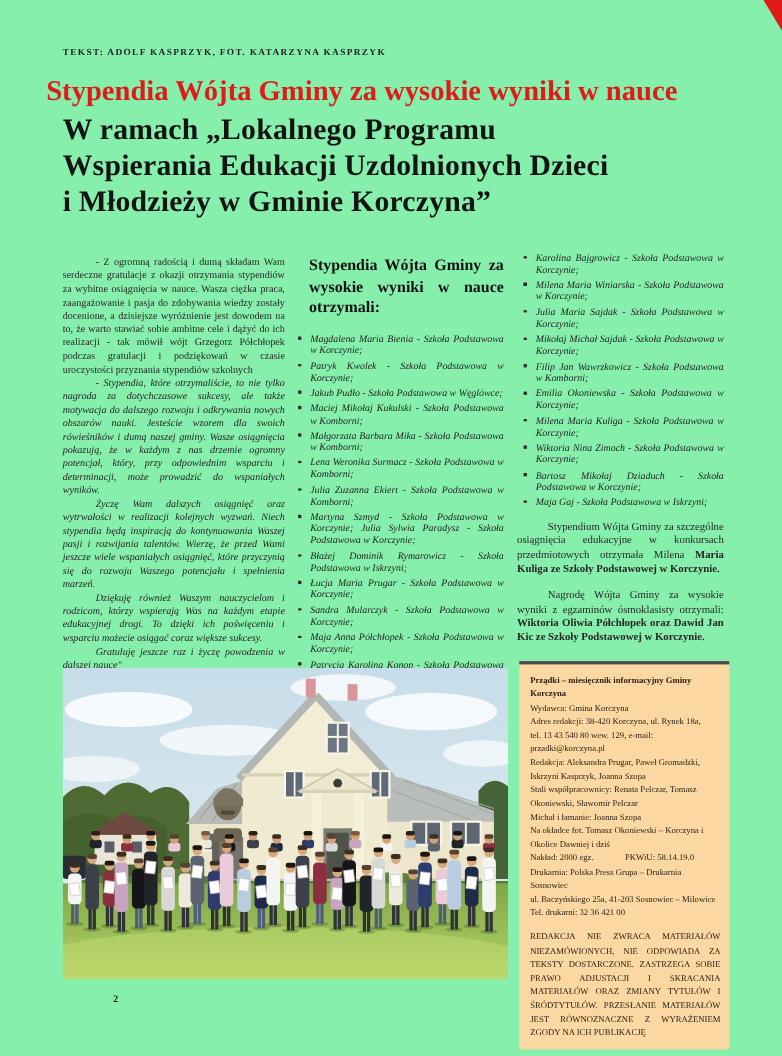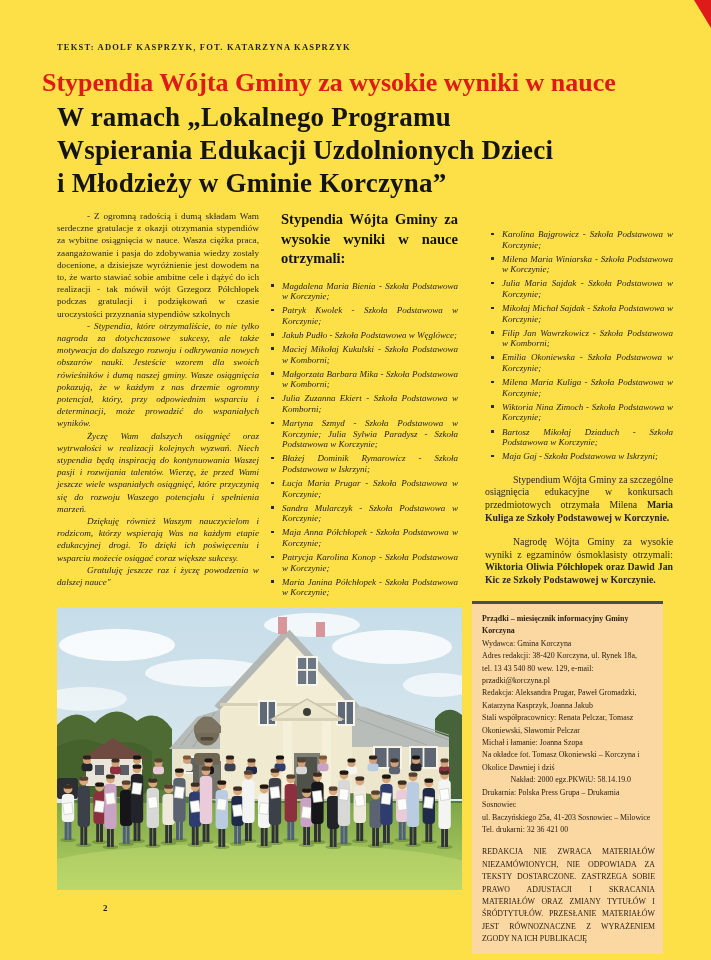--- a/index.html
+++ b/index.html
@@ -1,46 +1,46 @@
 <!DOCTYPE html>
 <html lang="pl" style="--accent-red: #df1b1a; --imprint-bg: #fbd8a2; --imprint-rule: #4a4d4f;"><head>
 <meta charset="utf-8">
 <style>
   html,body{margin:0;padding:0;background:#fff;}
-  .page{position:relative;width:711px;height:960px;background:#fde047;overflow:hidden;
+  .page{position:relative;width:711px;height:960px;background:#86efac;overflow:hidden;
         font-family:"Liberation Serif", serif;color:#262626;}
   .corner{position:absolute;top:0;right:0;width:0;height:0;
           border-left:17px solid transparent;border-top:28px solid var(--accent-red,#e01a1a);}
   .byline{position:absolute;left:57px;top:42px;font-size:8.5px;font-weight:700;
           letter-spacing:1.2px;color:#1f1f1f;}
   .kicker{position:absolute;left:42px;top:68px;font-size:26px;font-weight:700;
           color:var(--accent-red,#e01a1a);}
   .headline{position:absolute;left:57px;top:101px;width:610px;font-size:27px;line-height:33px;
             font-weight:700;color:#141414;letter-spacing:0.2px;}
-  .col{position:absolute;top:210px;}
+  .col{position:absolute;top:232px;}
   .col1{left:57px;width:202px;font-size:9.2px;line-height:12.2px;text-align:justify;}
   .col1 p{margin:0;text-indent:30px;}
   .quote{font-style:italic;}
   .col2{left:265px;width:193px;}
-  .col3{left:470px;width:188px;top:229px;margin-left:15px;}
+  .col3{left:470px;width:188px;top:229px;}
   .rec-head{margin:0 0 12px 16px;font-size:14.5px;line-height:19.5px;font-weight:700;
             color:#111;text-align:justify;}
   .li{position:relative;padding-left:17px;margin-bottom:3.5px;font-size:9px;line-height:10.6px;
       font-style:italic;text-align:justify;color:#1f1f1f;}
   .marker{position:absolute;left:6px;top:3.5px;width:2.6px;height:2.6px;background:#2a2a2a;}
   .p3{margin:12px 0 0 0;font-size:9.8px;line-height:12.6px;text-align:justify;text-indent:28px;}
   .p3 b{font-weight:700;}
   .photo{position:absolute;left:57px;top:607px;width:405px;height:283px;overflow:hidden;}
   .photo svg{display:block;}
   .imprint{position:absolute;left:472px;top:601px;width:191px;min-height:284px;box-sizing:border-box;
            background:var(--imprint-bg,#fbd8a2);border-top:3px solid var(--imprint-rule,#4a4d4f);
            padding:9px 8px 8px 10px;color:#2b2115;}
   .ib-line{font-size:7.9px;line-height:12.4px;}
   .ib-title{font-weight:700;}
-  .ib-row{display:flex;justify-content:flex-end;padding-right:24px;}
+  .ib-row{display:flex;justify-content:space-between;padding-right:24px;}
   .ib-notice{margin:10px 0 0 0;font-size:7.9px;line-height:12.4px;text-align:justify;}
   .pagenum{position:absolute;left:103px;top:903px;font-size:9px;font-weight:700;color:#1a1a1a;}
 </style>
 </head>
 <body>
 
 <div class="page">
 
   <div class="corner"></div>
 
@@ -82,20 +82,24 @@
         <span class="marker"></span>
         <span class="li-text">Jakub Pudło - Szkoła Podstawowa w Węglówce;</span>
       </div>
         <div class="li">
         <span class="marker"></span>
         <span class="li-text">Maciej Mikołaj Kukulski - Szkoła Podstawowa w Komborni;</span>
       </div>
         <div class="li">
         <span class="marker"></span>
         <span class="li-text">Małgorzata Barbara Mika - Szkoła Podstawowa w Komborni;</span>
+      </div>
+        <div class="li">
+        <span class="marker"></span>
+        <span class="li-text">Lena Weronika Surmacz - Szkoła Podstawowa w Komborni;</span>
       </div>
         <div class="li">
         <span class="marker"></span>
         <span class="li-text">Julia Zuzanna Ekiert - Szkoła Podstawowa w Komborni;</span>
       </div>
         <div class="li">
         <span class="marker"></span>
         <span class="li-text">Martyna Szmyd - Szkoła Podstawowa w Korczynie; Julia Sylwia Paradysz - Szkoła Podstawowa w Korczynie;</span>
       </div>
         <div class="li">
@@ -509,21 +513,21 @@
     </svg>
   </div>
 
   <aside class="imprint">
     <div class="ib-line ib-title">Prządki – miesięcznik informacyjny Gminy Korczyna</div>
     <div>
 
     <div class="ib-line">Wydawca: Gmina Korczyna</div>
         <div class="ib-line">Adres redakcji: 38-420 Korczyna, ul. Rynek 18a,</div>
         <div class="ib-line">tel. 13 43 540 80 wew. 129, e-mail: przadki@korczyna.pl</div>
-        <div class="ib-line">Redakcja: Aleksandra Prugar, Paweł Gromadzki, Katarzyna Kasprzyk, Joanna Jakub</div>
+        <div class="ib-line">Redakcja: Aleksandra Prugar, Paweł Gromadzki, Iskrzyni Kasprzyk, Joanna Szopa</div>
         <div class="ib-line">Stali współpracownicy: Renata Pelczar, Tomasz Okoniewski, Sławomir Pelczar</div>
         <div class="ib-line">Michał i łamanie: Joanna Szopa</div>
         <div class="ib-line">Na okładce fot. Tomasz Okoniewski – Korczyna i Okolice Dawniej i dziś</div>
       </div>
     <div class="ib-row">
       <span class="ib-line">Nakład: 2000 egz.</span>
       <span class="ib-line">PKWiU: 58.14.19.0</span>
     </div>
     <div>
 

